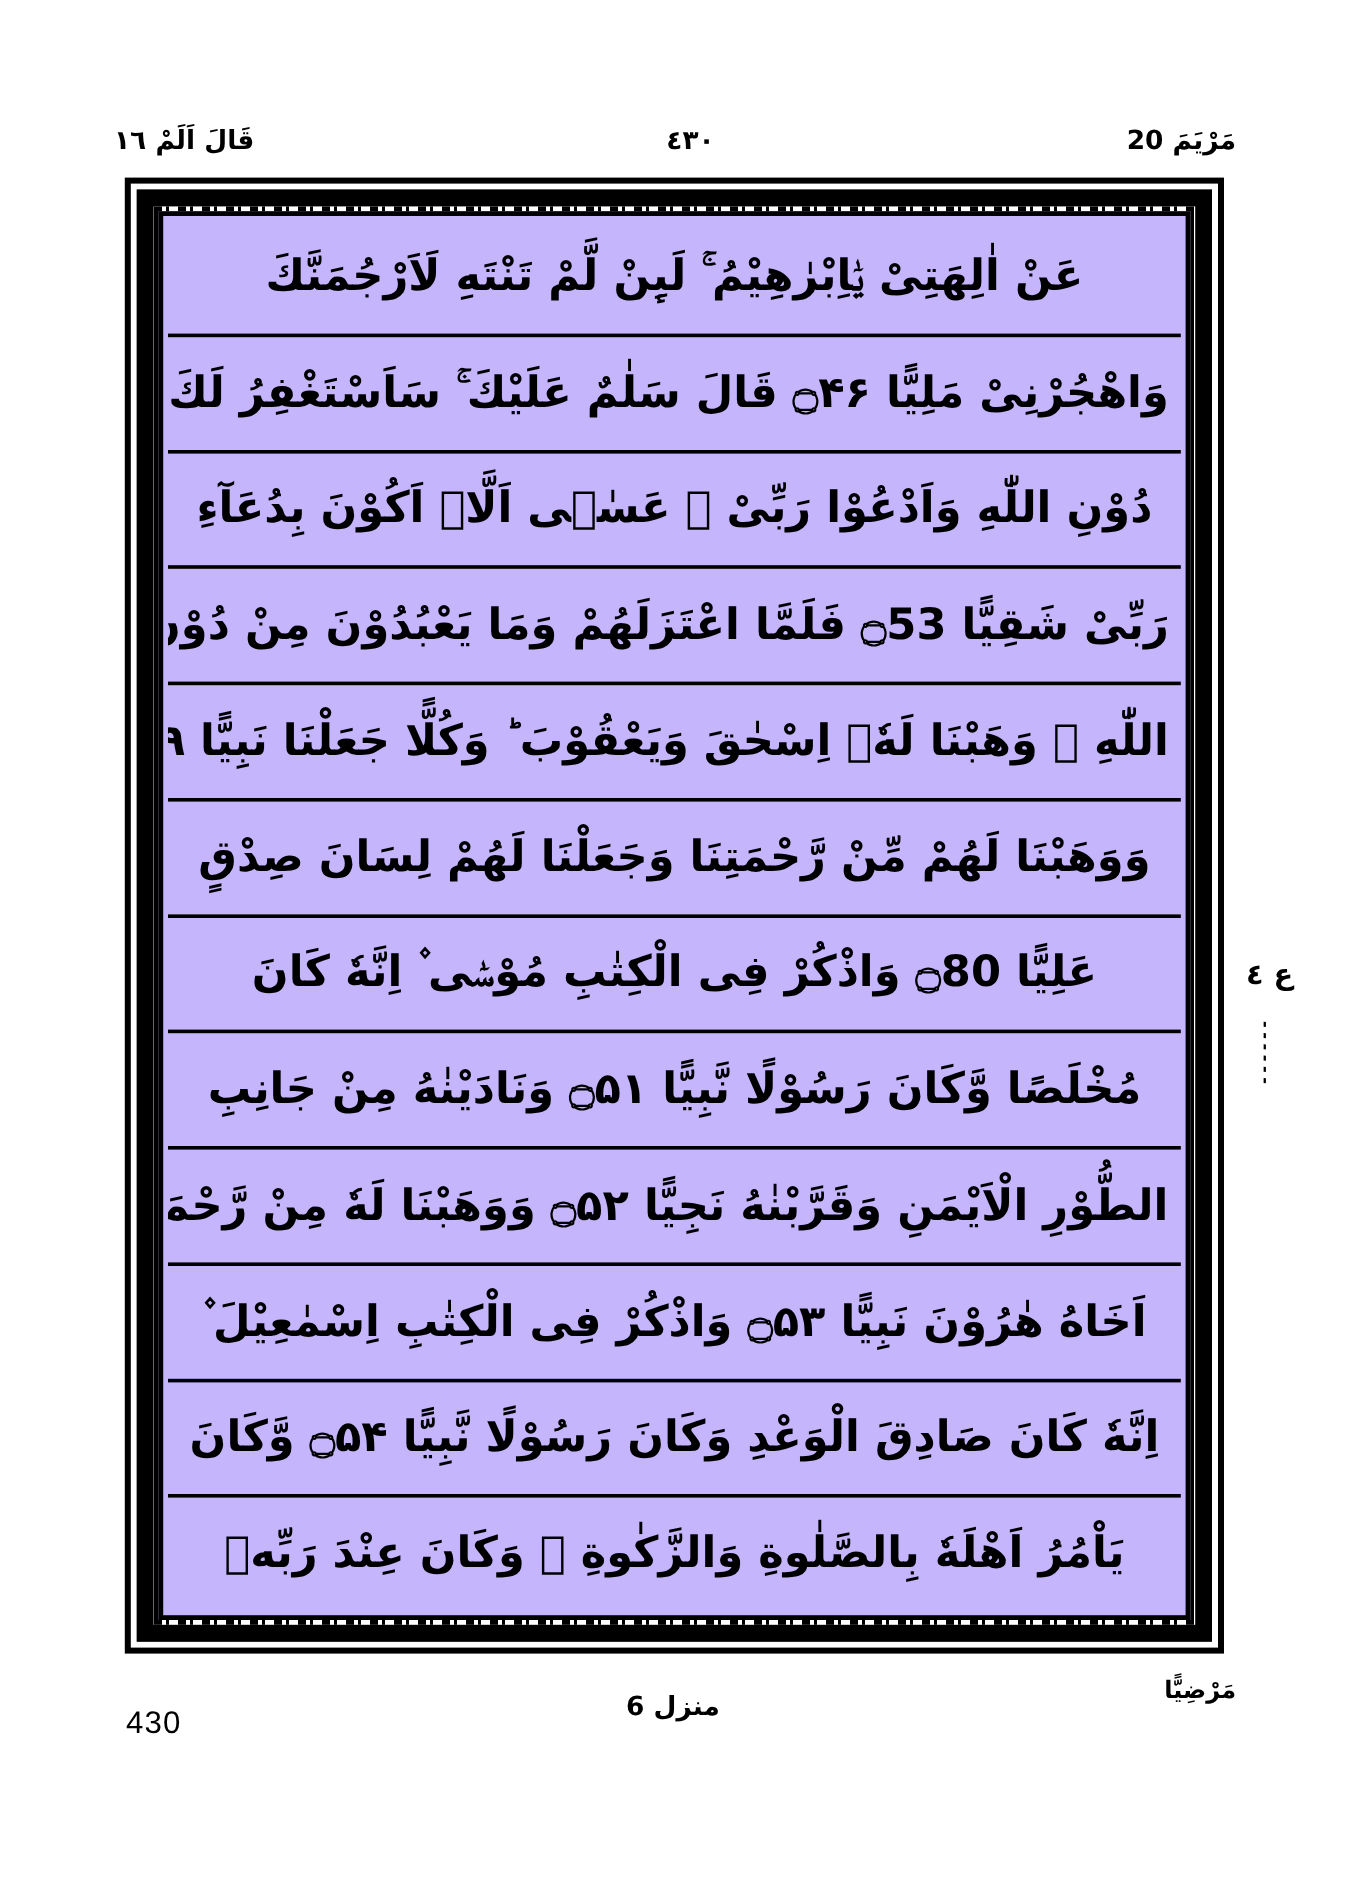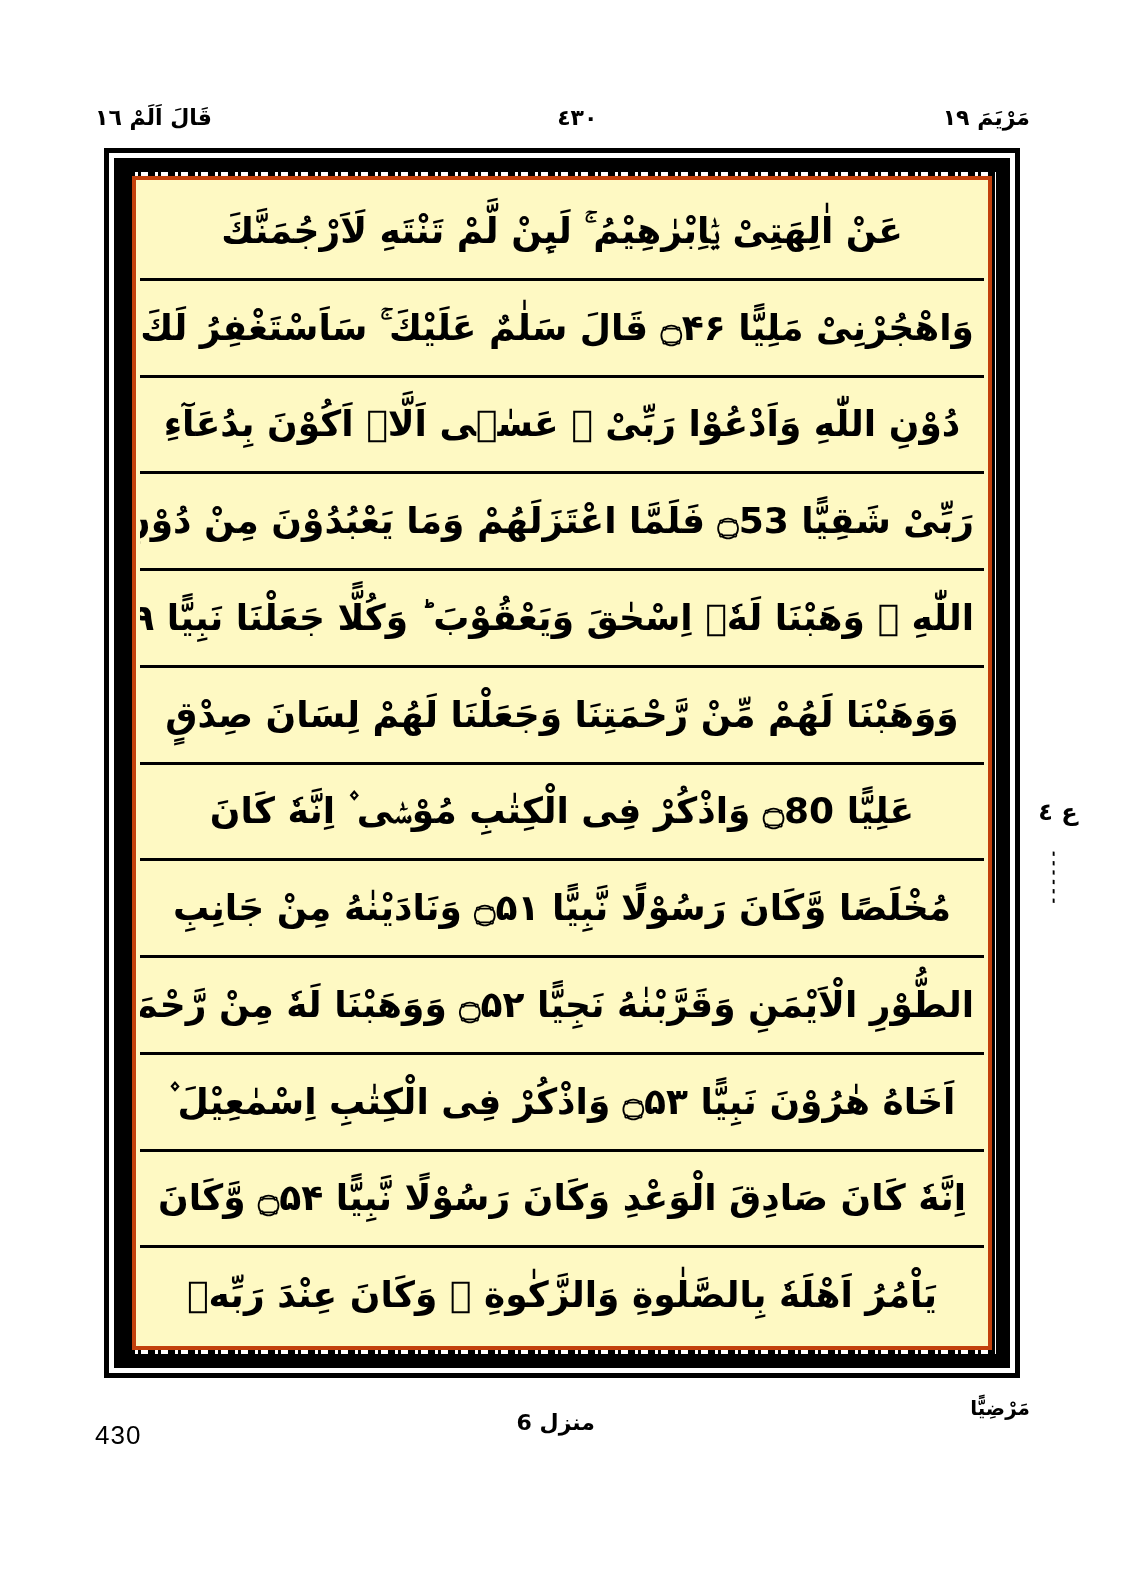--- a/index.html
+++ b/index.html
@@ -76,23 +76,23 @@
     inset: -14px;
     border: 3px solid #000;
     box-sizing: border-box;
   }
   .frame-inner {
     position: absolute;
     top: 23px;
     left: 23px;
     right: 23px;
     bottom: 23px;
-    border: 4px solid #c2410c;
-    box-sizing: border-box;
-    background: #fef9c3;
+    border: 4px solid #000000;
+    box-sizing: border-box;
+    background: #c4b5fd;
     overflow: hidden;
   }
 
   
   .lines {
     position: absolute;
     inset: 4px;
     display: flex;
     flex-direction: column;
   }
@@ -160,30 +160,31 @@
     font-size: 20px;
     font-weight: 700;
     white-space: nowrap;
   }
   .footer-page {
     font-family: "Liberation Sans", sans-serif;
     font-size: 26px;
     font-weight: 400;
     letter-spacing: 1px;
     padding-top: 24px;
+    margin-left: 10px;
   }
   .footer-center { font-size: 22px; padding-top: 14px; }
 </style>
 </head>
 <body>
 
 <div class="page">
 
   <div class="header">
-    <div class="header-item header-right">مَرْيَمَ ١٩</div>
+    <div class="header-item header-right">مَرْيَمَ 20</div>
     <div class="header-item header-center">٤٣٠</div>
     <div class="header-item header-left">قَالَ اَلَمْ ١٦</div>
   </div>
 
   <div class="frame-outer">
     <div class="frame-band"></div>
     <div class="frame-inner">
       <div class="lines">
         <div class="qline">
             <span>عَنْ اٰلِهَتِیْ یٰۤاِبْرٰهِیْمُ ۚ لَىِٕنْ لَّمْ تَنْتَهِ لَاَرْجُمَنَّكَ</span>

